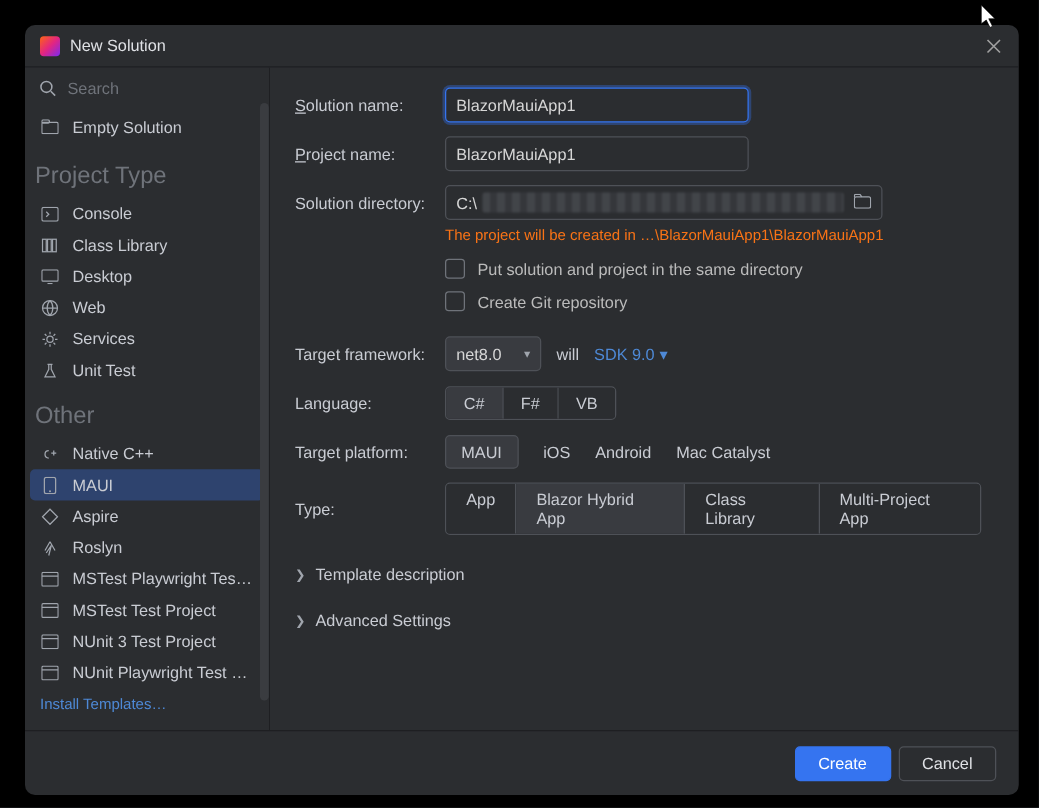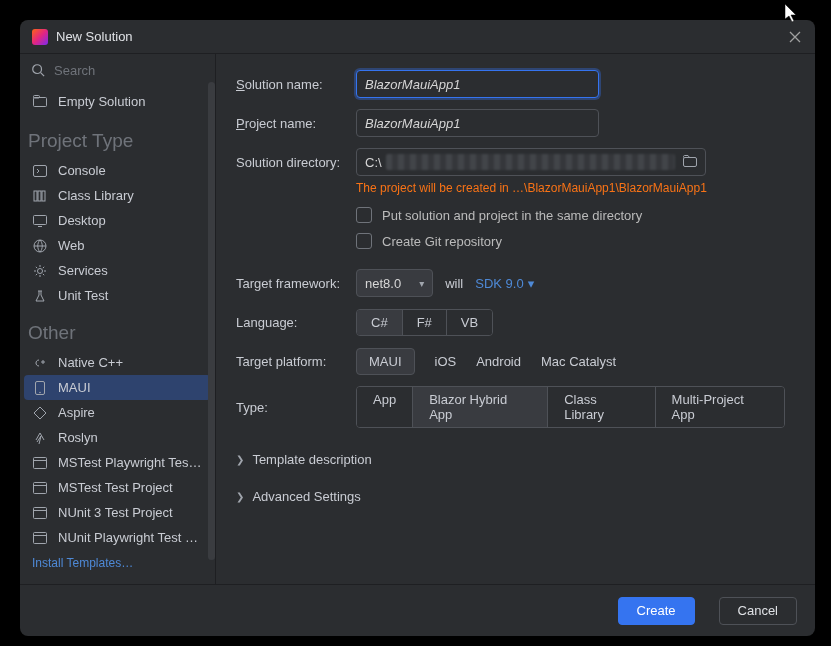--- a/index.html
+++ b/index.html
@@ -161,21 +161,20 @@
     .text-input {
       width: 243px;
       height: 28px;
       background: #2b2d30;
       border: 1px solid #4e5157;
       border-radius: 4px;
       padding: 1px 8px;
       color: #d6d6d6;
       font-size: 13px;
       outline: none;
-      font-style: italic;
     }
     .text-input.focused {
       border: 1px solid #3574f0;
       box-shadow: 0 0 0 2px rgba(53,116,240,0.35);
     }
     .dir-input-wrap {
       width: 350px;
       height: 28px;
       background: #2b2d30;
       border: 1px solid #4e5157;
@@ -301,21 +300,21 @@
     .chev-right {
       color: #a0a5ad;
       font-size: 10px;
     }
     .footer {
       height: 52px;
       border-top: 1px solid #1e1f22;
       display: flex;
       justify-content: flex-end;
       align-items: center;
-      gap: 24px;
+      gap: 6px;
       padding: 0 18px;
     }
     .btn {
       height: 28px;
       padding: 0 18px;
       border-radius: 4px;
       border: 1px solid #4e5157;
       background: #2b2d30;
       color: #dfe1e5;
       cursor: pointer;

